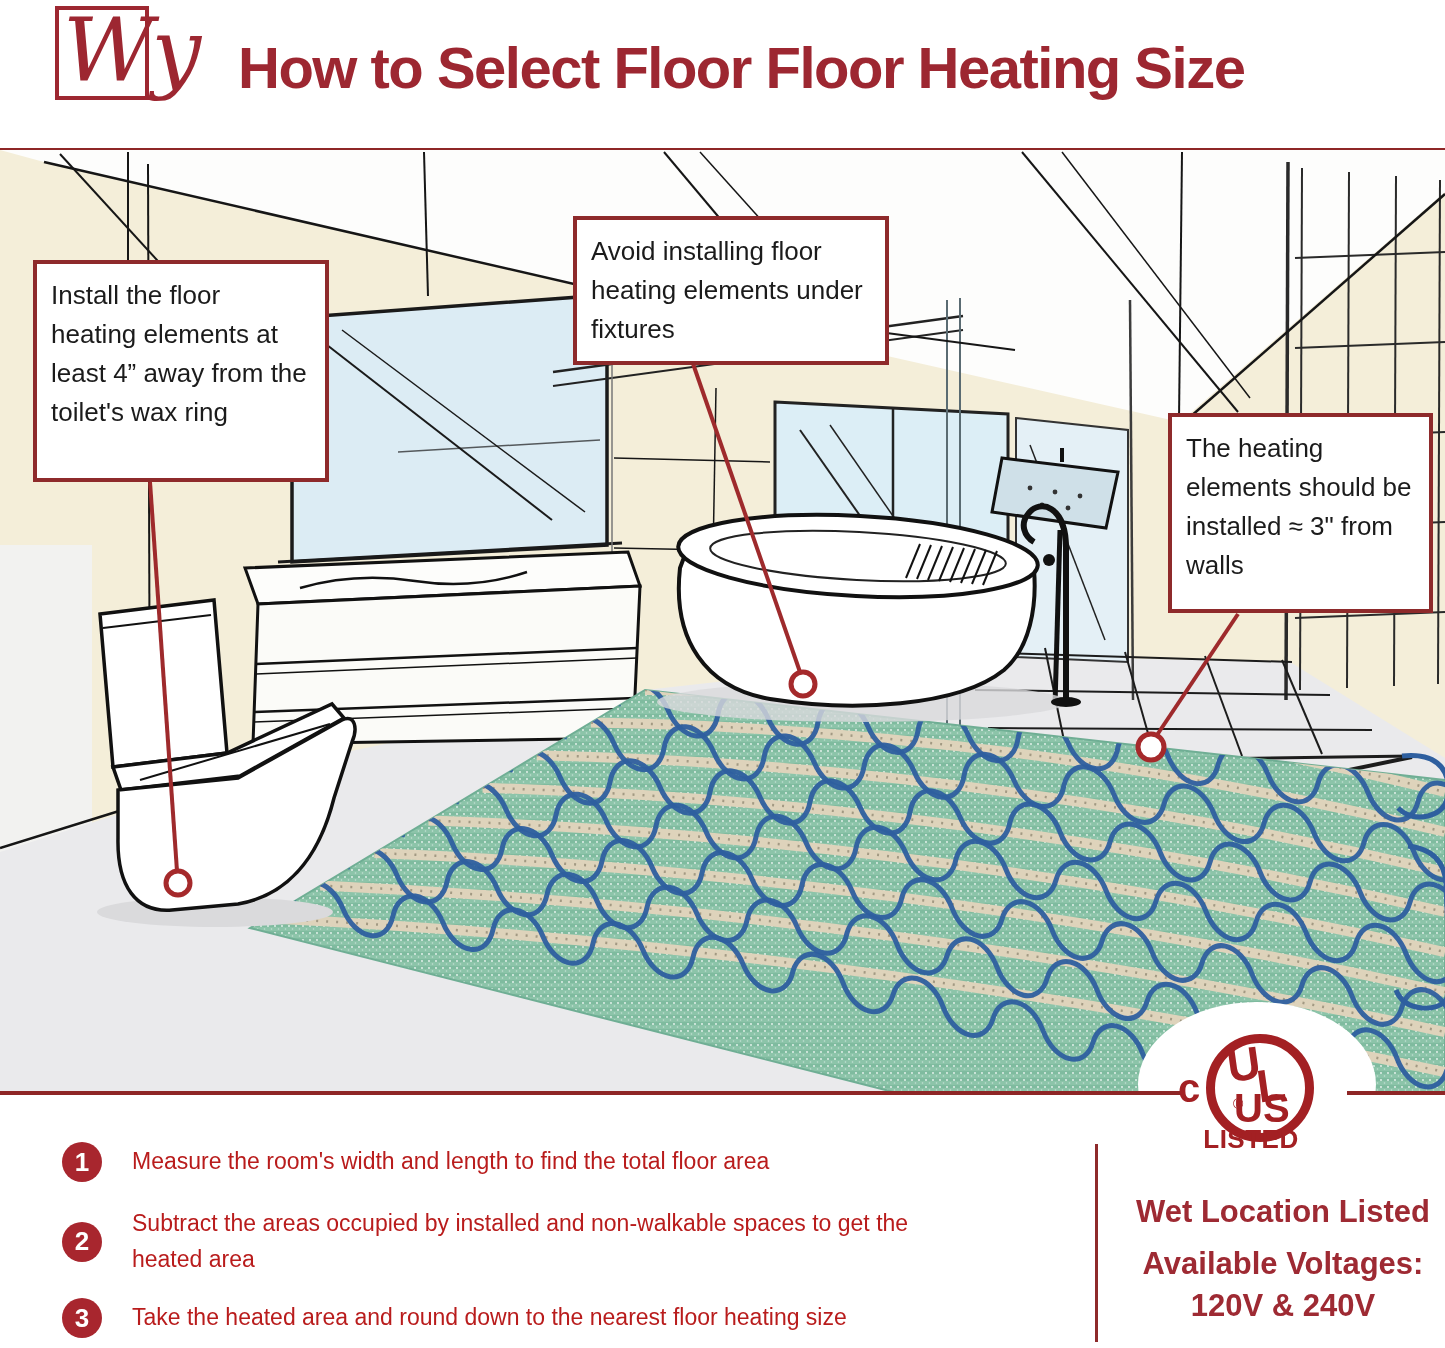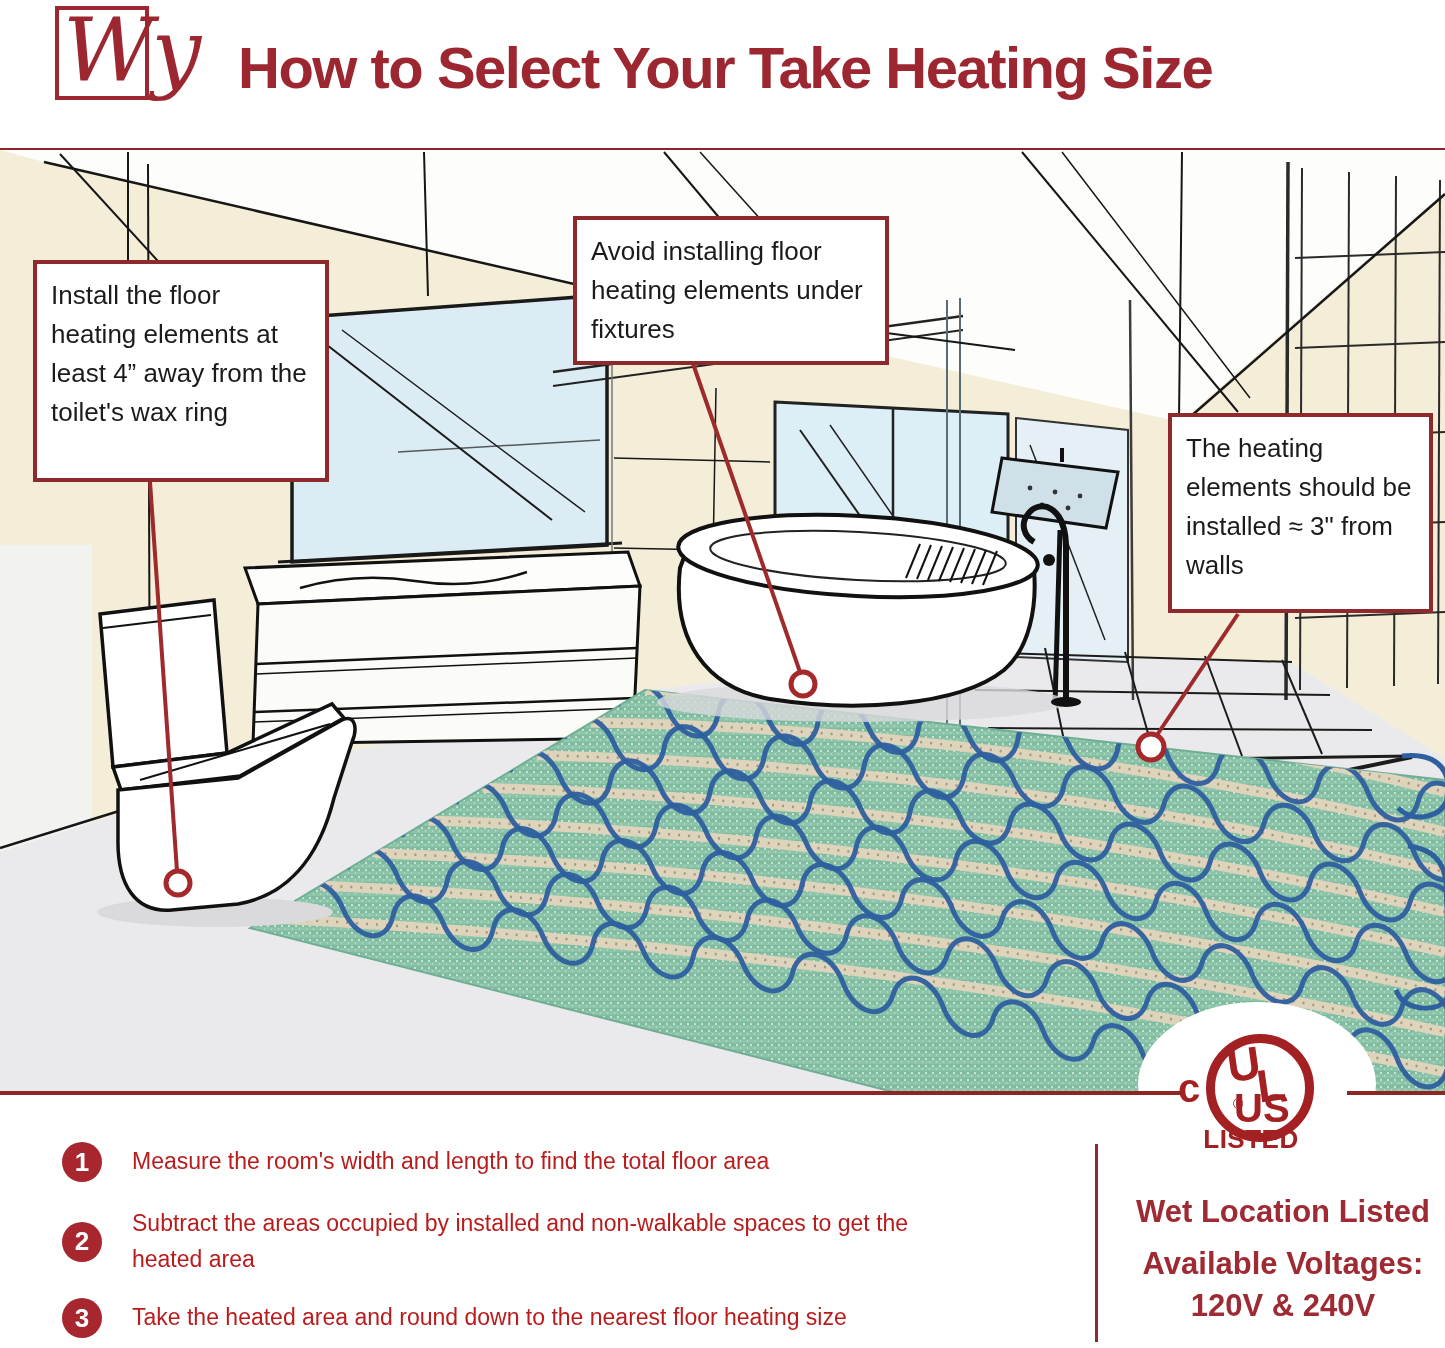--- a/index.html
+++ b/index.html
@@ -54,21 +54,21 @@
   .footer-right{position:absolute;left:1118px;width:330px;text-align:center;font-weight:bold;color:#9e2a33;z-index:2;}
   #wet-location{top:1194px;font-size:31px;}
   #avail-volt{top:1246px;font-size:31px;}
   #volt-value{top:1288px;font-size:31px;}
 </style>
 </head>
 <body>
 
 <div class="logo-box"></div>
 <div class="logo-text">Wy</div>
-<div class="page-title">How to Select Your Take Heating Size</div>
+<div class="page-title">How to Select Floor Floor Heating Size</div>
 <div id="line-top" class="hline"></div>
 
 <svg id="illustration" viewBox="0 150 1445 945">
   <defs>
     <pattern id="mesh" width="7" height="7" patternUnits="userSpaceOnUse">
       <rect width="7" height="7" fill="#8cc4a9"></rect>
       <rect width="7" height="3" fill="#7fbb9f"></rect>
       <circle cx="2" cy="2" r="0.9" fill="#ffffff" opacity="0.85"></circle>
       <circle cx="5.5" cy="5" r="0.8" fill="#ffffff" opacity="0.5"></circle>
     </pattern>

